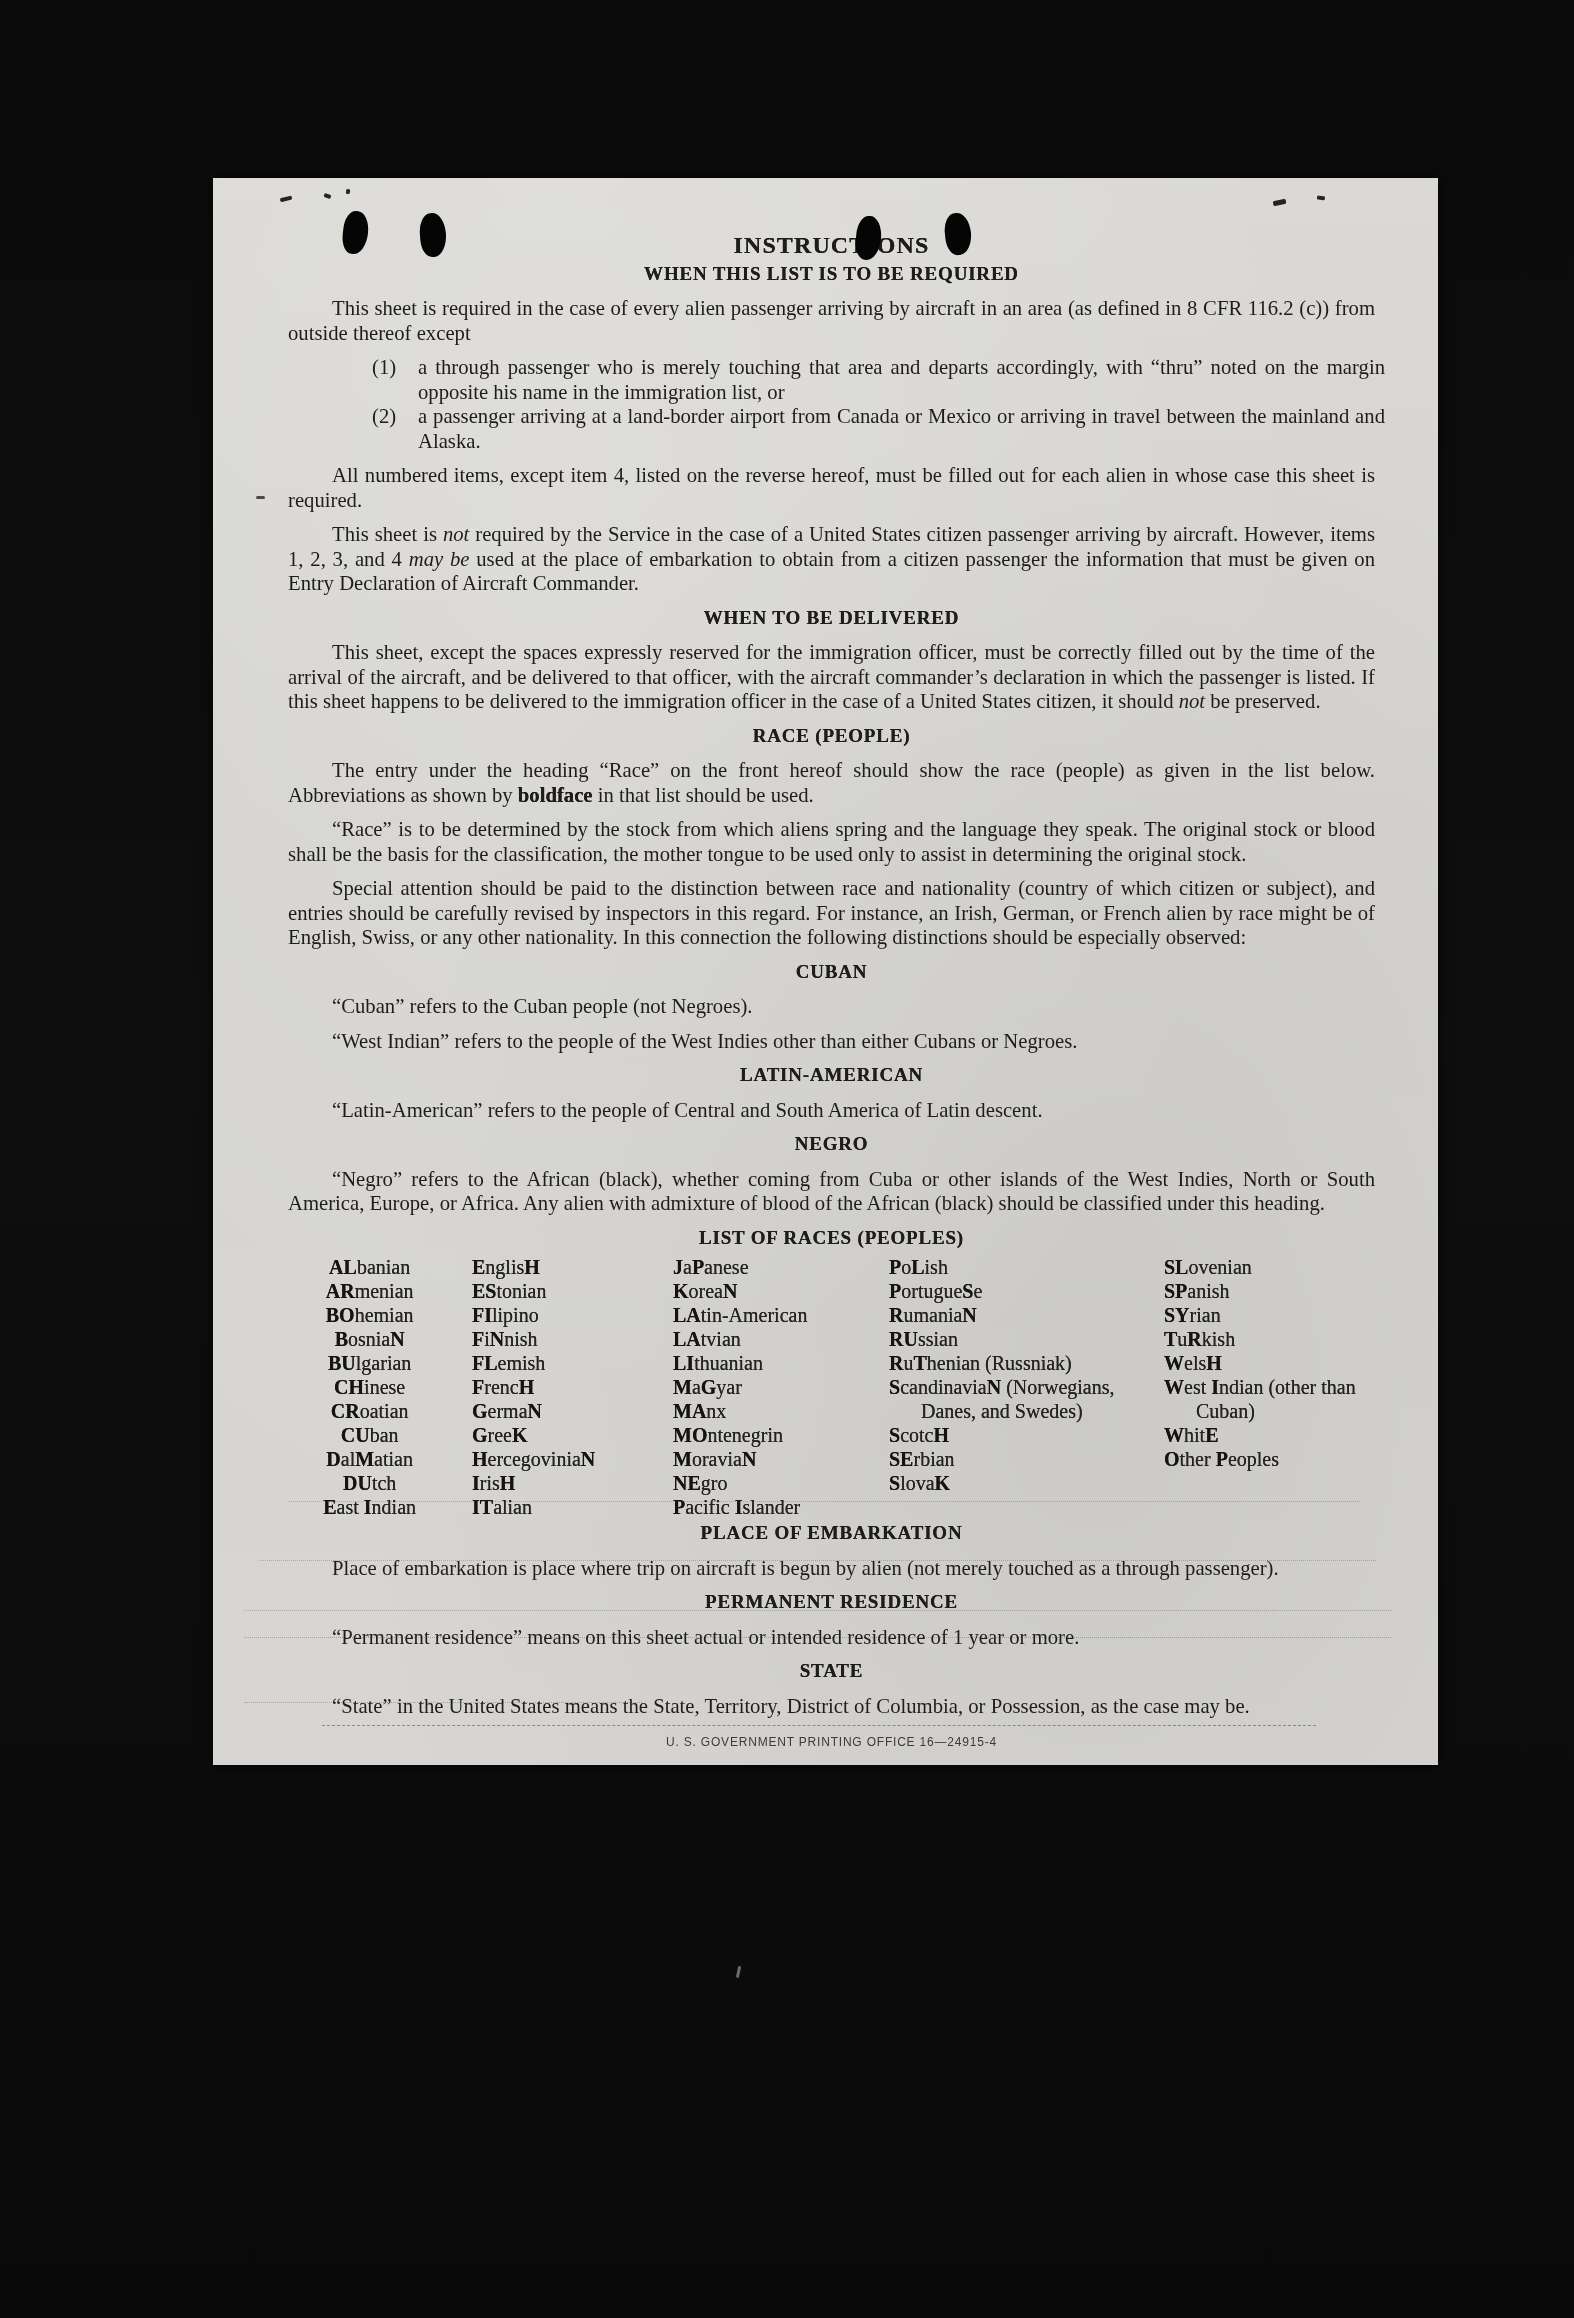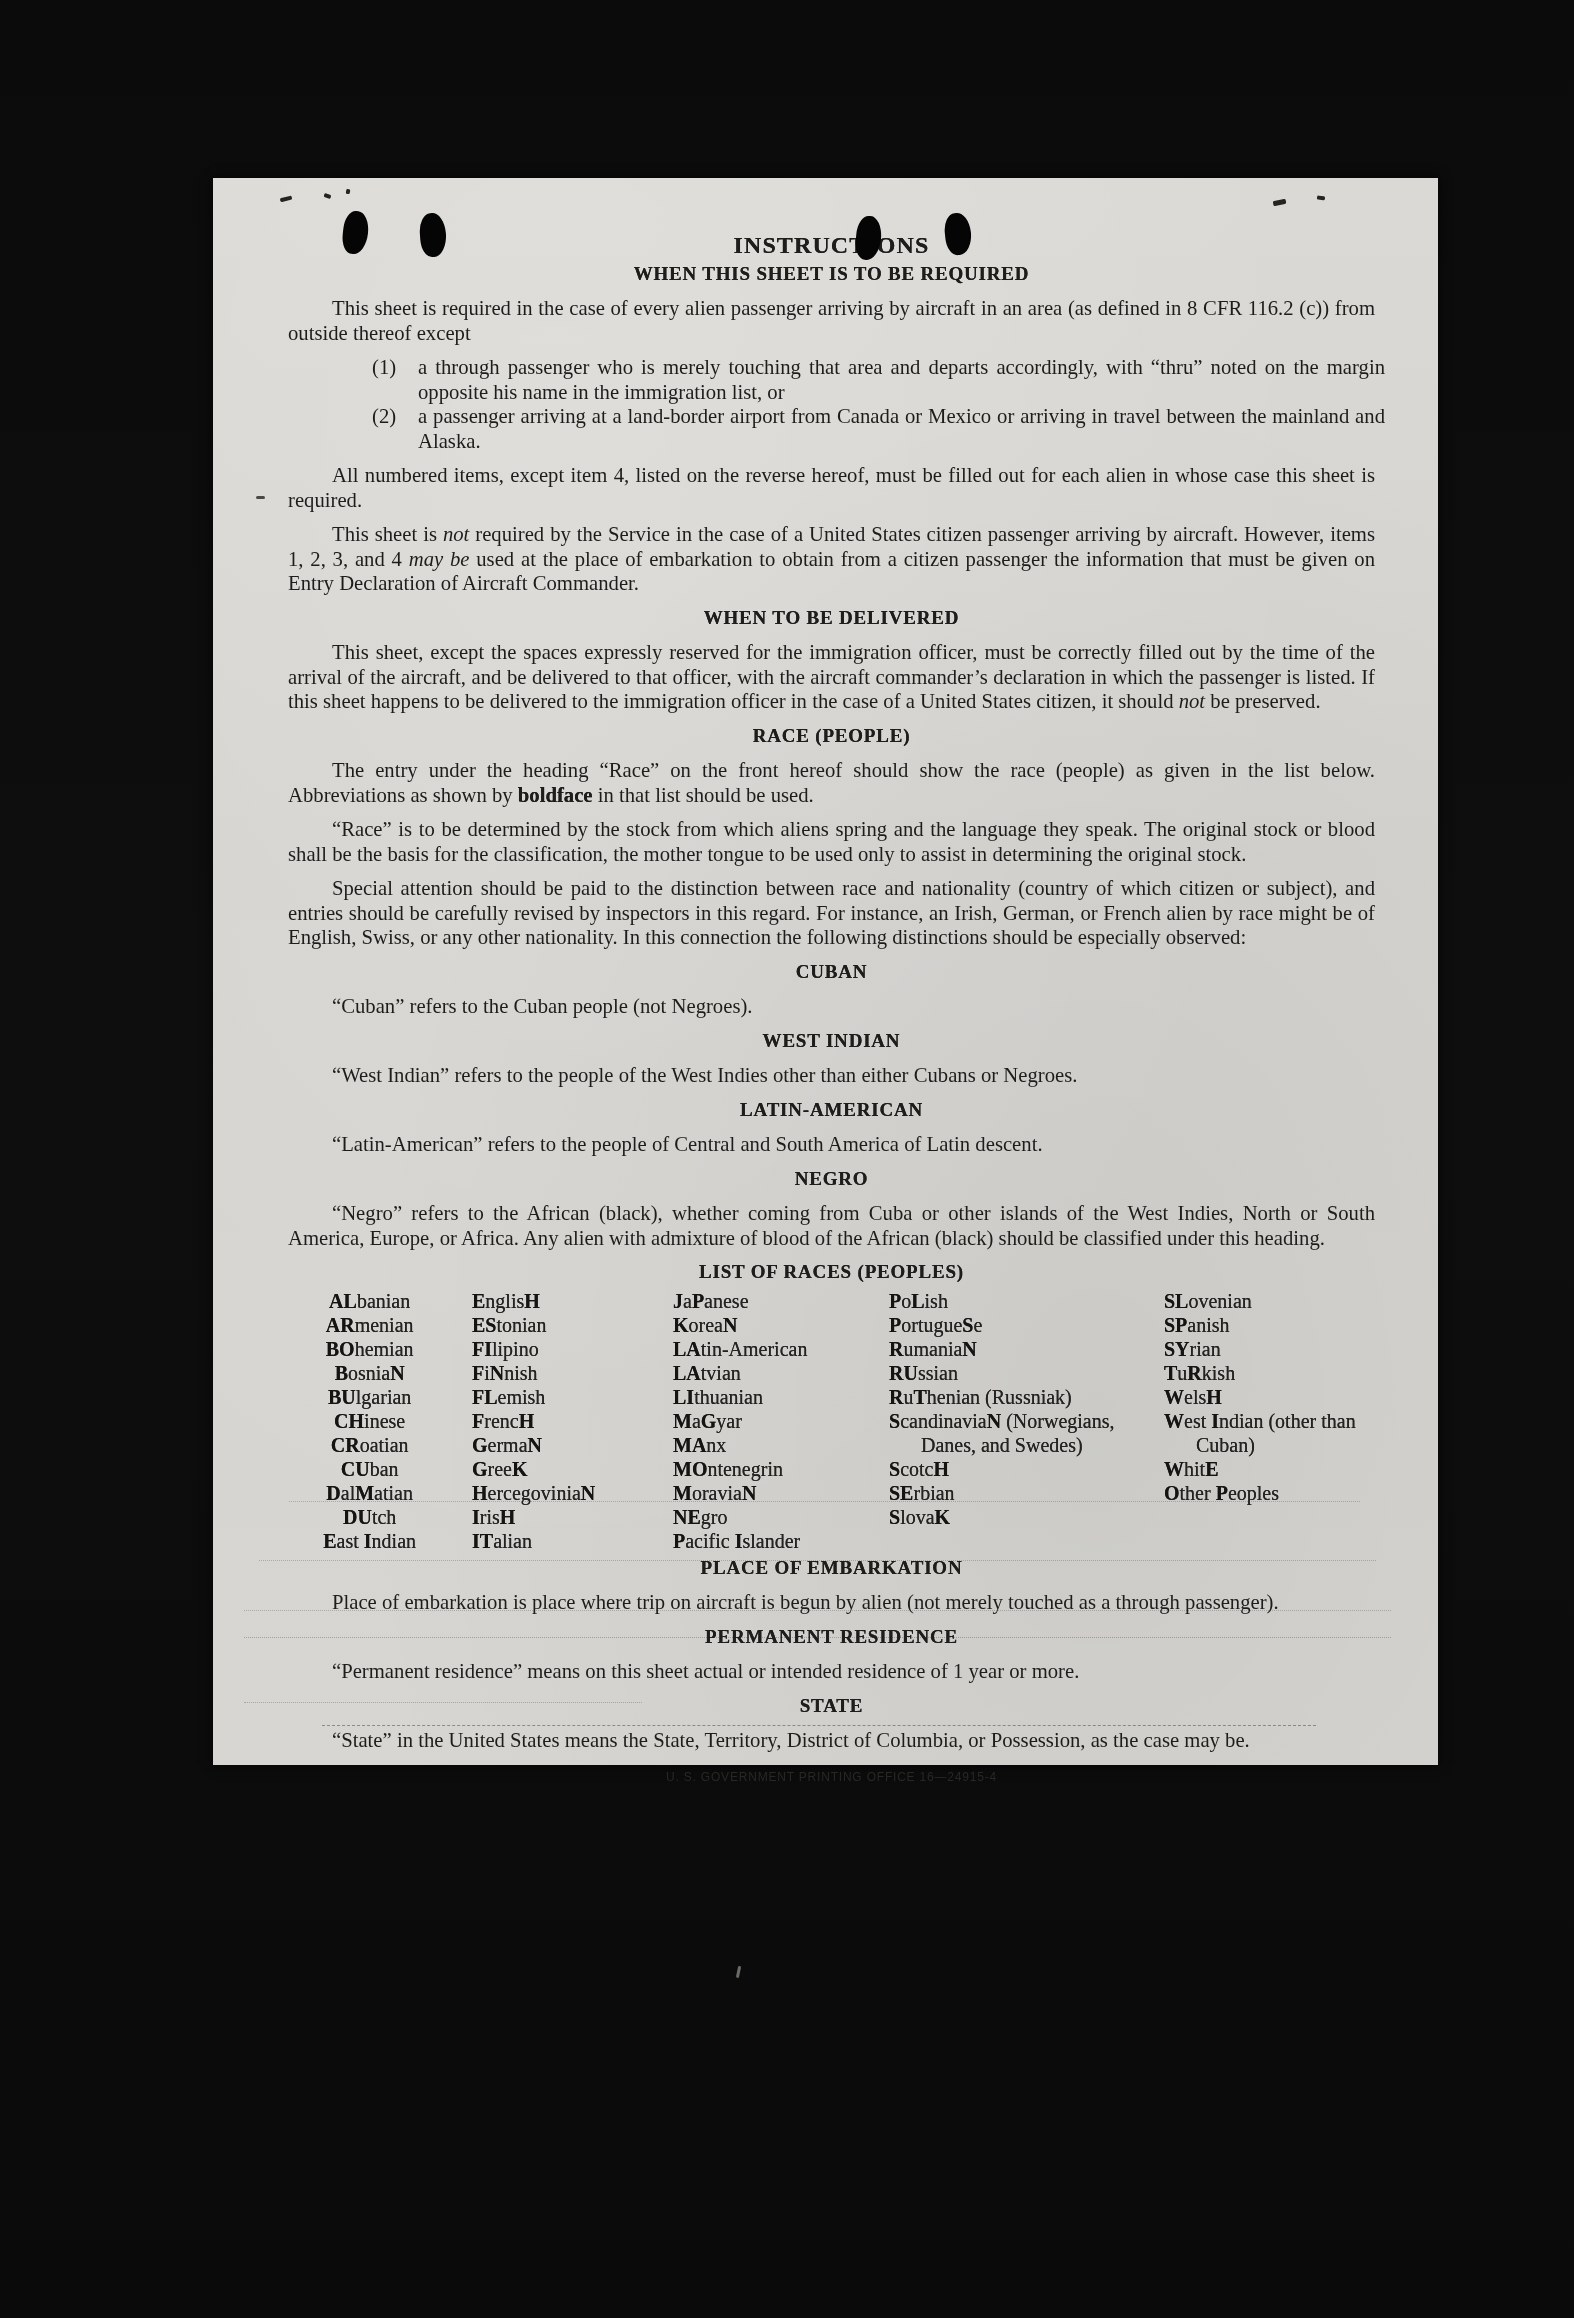--- a/index.html
+++ b/index.html
@@ -69,21 +69,21 @@
     <div class="artifact a1"></div>
     <div class="artifact a2"></div>
     <div class="artifact a3"></div>
     <div class="artifact a4"></div>
     <div class="artifact a5"></div>
     <div class="artifact a6"></div>
 
     <div class="content">
       <div class="doc-title">INSTRUCTIONS</div>
 
-      <h2 class="sec">WHEN THIS SHEET IS TO BE REQUIRED</h2>
+      <h2 class="sec">WHEN THIS LIST IS TO BE REQUIRED</h2>
       <p class="body">This sheet is required in the case of every alien passenger arriving by aircraft in an area (as defined in 8 CFR 116.2 (c)) from outside thereof except</p>
       <div class="list-item">
         <span class="num">(1)</span>
         <span>a through passenger who is merely touching that area and departs accordingly, with “thru” noted on the margin opposite his name in the immigration list, or</span>
       </div>
       <div class="list-item">
         <span class="num">(2)</span>
         <span>a passenger arriving at a land-border airport from Canada or Mexico or arriving in travel between the mainland and Alaska.</span>
       </div>
       <p class="body">All numbered items, except item 4, listed on the reverse hereof, must be filled out for each alien in whose case this sheet is required.</p>
@@ -93,21 +93,20 @@
       <p class="body">This sheet, except the spaces expressly reserved for the immigration officer, must be correctly filled out by the time of the arrival of the aircraft, and be delivered to that officer, with the aircraft commander’s declaration in which the passenger is listed.  If this sheet happens to be delivered to the immigration officer in the case of a United States citizen, it should <i>not</i> be preserved.</p>
 
       <h2 class="sec">RACE (PEOPLE)</h2>
       <p class="body">The entry under the heading “Race” on the front hereof should show the race (people) as given in the list below.  Abbreviations as shown by <b>boldface</b> in that list should be used.</p>
       <p class="body">“Race” is to be determined by the stock from which aliens spring and the language they speak.  The original stock or blood shall be the basis for the classification, the mother tongue to be used only to assist in determining the original stock.</p>
       <p class="body">Special attention should be paid to the distinction between race and nationality (country of which citizen or subject), and entries should be carefully revised by inspectors in this regard.  For instance, an Irish, German, or French alien by race might be of English, Swiss, or any other nationality.  In this connection the following distinctions should be especially observed:</p>
 
       <h2 class="sec">CUBAN</h2>
       <p class="body">“Cuban” refers to the Cuban people (not Negroes).</p>
 
-      <h2 class="sec">WEST INDIAN</h2>
       <p class="body">“West Indian” refers to the people of the West Indies other than either Cubans or Negroes.</p>
 
       <h2 class="sec">LATIN-AMERICAN</h2>
       <p class="body">“Latin-American” refers to the people of Central and South America of Latin descent.</p>
 
       <h2 class="sec">NEGRO</h2>
       <p class="body">“Negro” refers to the African (black), whether coming from Cuba or other islands of the West Indies, North or South America, Europe, or Africa.  Any alien with admixture of blood of the African (black) should be classified under this heading.</p>
 
       <h2 class="sec">LIST OF RACES (PEOPLES)</h2>
       <div class="races">

